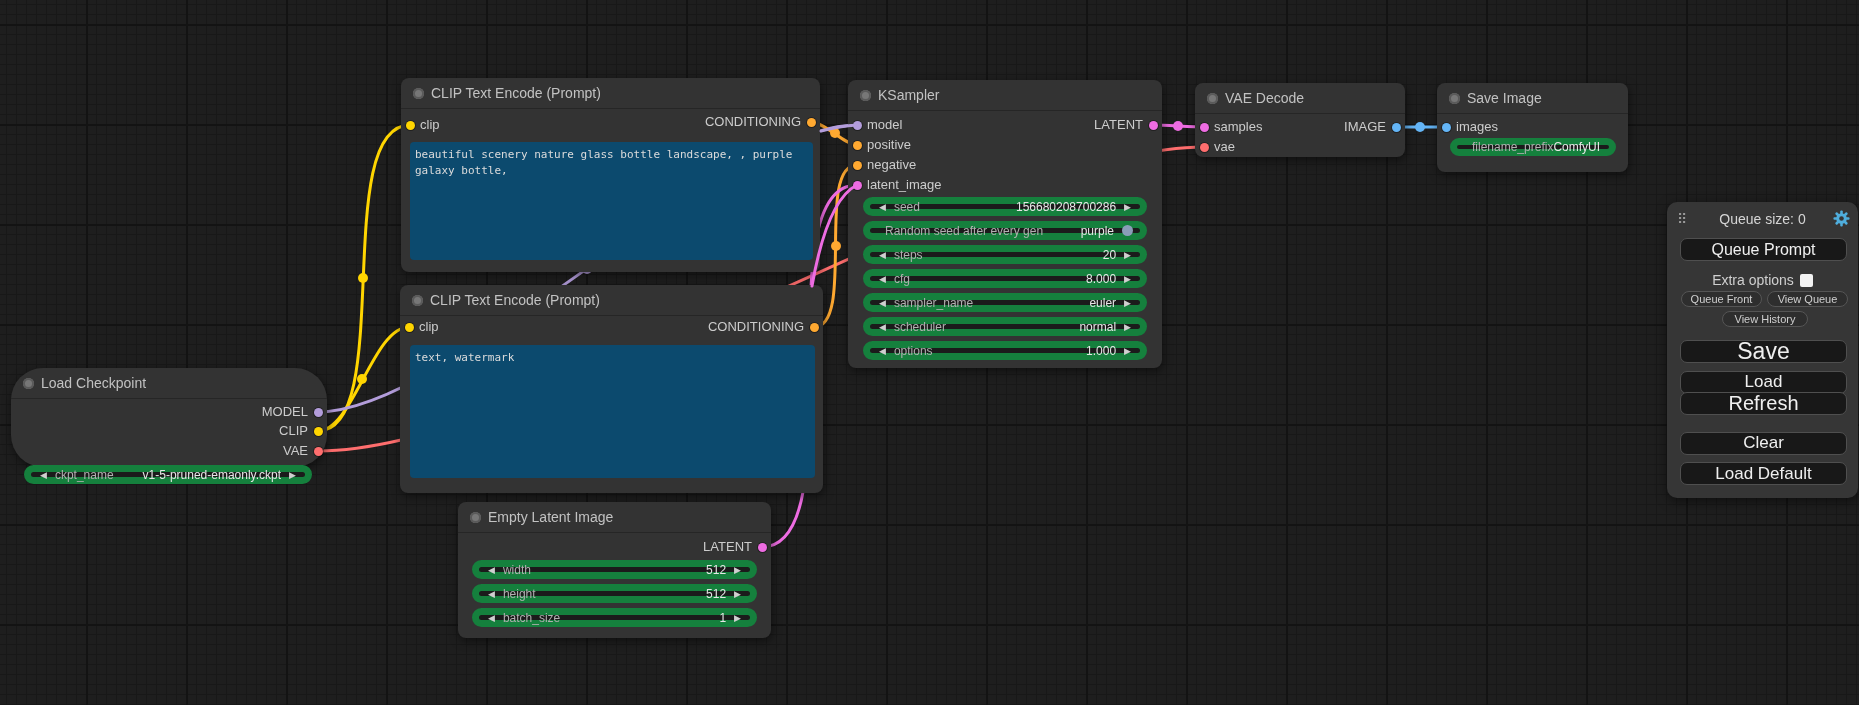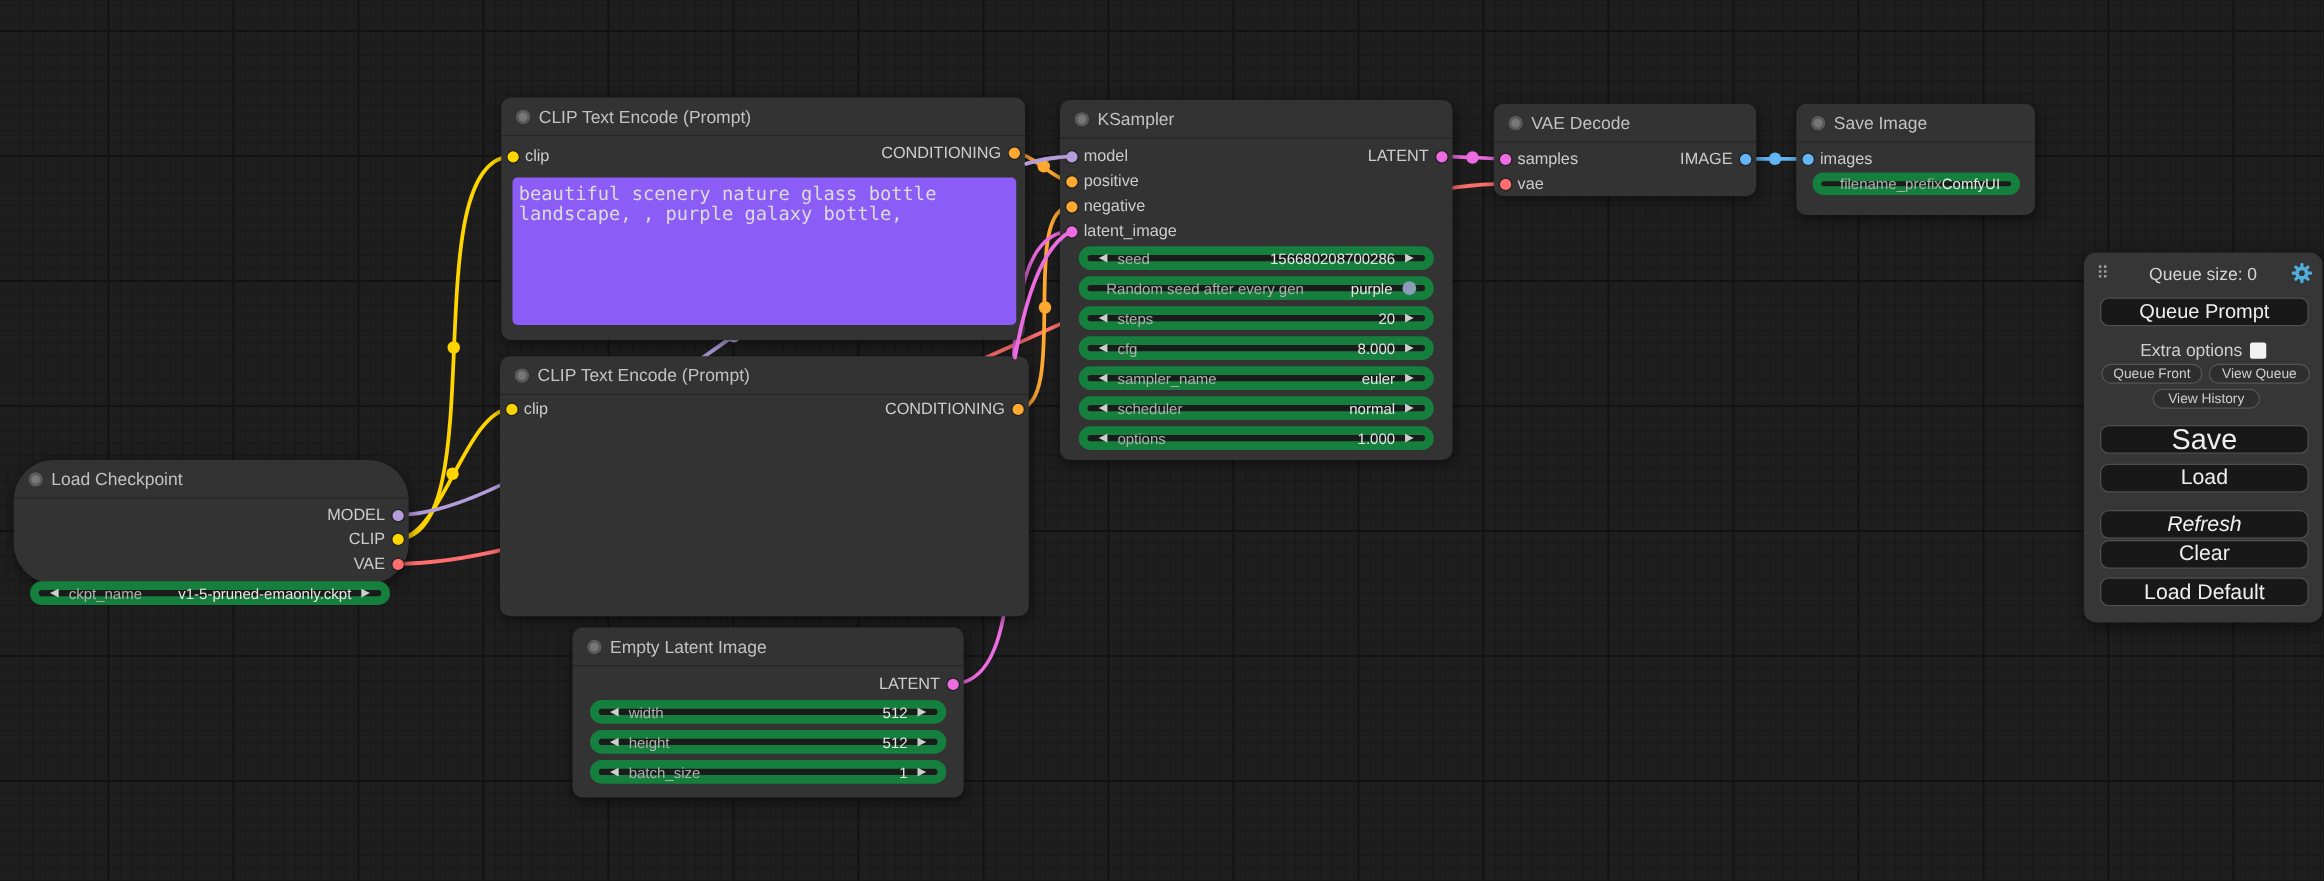--- a/index.html
+++ b/index.html
@@ -33,22 +33,22 @@
     border:7px solid #15803d;border-radius:12px;font-size:12px;color:#b8b8b8;
     padding:0 9px;box-sizing:border-box;
   }
   .widget .arr{font-family:"DejaVu Sans",sans-serif;font-size:9px;color:#cfcfcf;flex:0 0 auto;}
   .widget .wlabel{margin-left:8px;color:#b0b0b0;flex:0 0 auto;}
   .widget .spacer{flex:1 1 auto;}
   .widget .wvalue{color:#e6e6e6;margin-right:8px;flex:0 0 auto;}
   .widget.noarrow .wlabel{margin-left:6px;}
   .toggle-dot{width:11px;height:11px;border-radius:50%;flex:0 0 auto;margin-right:-2px;}
   .prompt-area{
-    position:absolute;background:#8b5cf6;border-radius:4px;color:#dcdcdc;
-    font-family:"DejaVu Sans Mono",monospace;font-size:15px;line-height:16px;
+    position:absolute;background:#0c4a6e;border-radius:4px;color:#dcdcdc;
+    font-family:"DejaVu Sans Mono",monospace;font-size:11px;line-height:16px;
     padding:5px 5px;box-sizing:border-box;white-space:pre-wrap;word-break:break-word;overflow:hidden;
   }
   
   .qpanel{
     position:absolute;z-index:5;background:#363636;border-radius:10px;
     box-shadow:1px 3px 12px rgba(0,0,0,.55);color:#d5d5d5;
   }
   .qhead{position:absolute;left:0;top:8px;width:100%;height:18px;}
   .qdrag{position:absolute;left:10px;top:0;color:#999;font-family:"DejaVu Sans",sans-serif;font-size:14px;line-height:18px;}
   .qsize{position:absolute;left:0;top:1px;width:100%;text-align:center;font-size:14px;color:#d5d5d5;}
@@ -123,20 +123,21 @@
         <div class="prompt-area" style="left: 9px; top: 64px; width: 403px; height: 118px;">beautiful scenery nature glass bottle landscape, , purple galaxy bottle,</div>
       </div>
       <div class="node" style="left: 400px; top: 285px; width: 423px; height: 208px;">
         <div class="title-dot"></div>
         <div class="node-title">CLIP Text Encode (Prompt)</div>
         <div class="title-sep"></div>
         <div class="port-dot" style="left: 4.5px; top: 37.5px; background: rgb(255, 213, 0);"></div>
         <div class="port-label" style="left: 19px; top: 34px;">clip</div>
         <div class="port-dot" style="left: 409.5px; top: 37.5px; background: rgb(255, 169, 49);"></div>
         <div class="port-label out" style="right: 19px; top: 34px;">CONDITIONING</div>
+        <div class="prompt-area" style="left: 10px; top: 60px; width: 405px; height: 133px;">text, watermark</div>
       </div>
       <div class="node" style="left: 848px; top: 80px; width: 314px; height: 288px;">
         <div class="title-dot"></div>
         <div class="node-title">KSampler</div>
         <div class="title-sep"></div>
         <div class="port-dot" style="left: 4.5px; top: 40.5px; background: rgb(179, 157, 219);"></div>
         <div class="port-label" style="left: 19px; top: 37px;">model</div>
         <div class="port-dot" style="left: 4.5px; top: 60.5px; background: rgb(255, 169, 49);"></div>
         <div class="port-label" style="left: 19px; top: 57px;">positive</div>
         <div class="port-dot" style="left: 4.5px; top: 80.5px; background: rgb(255, 169, 49);"></div>
@@ -270,18 +271,18 @@
     <button class="qbig" style="top:36px;">Queue Prompt</button>
     <div class="qextra">
       <span>Extra options</span><span class="qcheck"></span>
     </div>
     <button class="qsmall" style="left:14px;top:89px;width:81px;">Queue Front</button>
     <button class="qsmall" style="left:100px;top:89px;width:81px;">View Queue</button>
     <button class="qsmall" style="left:55px;top:109px;width:86px;">View History</button>
     <div id="qbigs">
         <button class="qbig" style="top: 138px; font-size: 23px;">Save</button>
         <button class="qbig" style="top: 168.5px; font-size: 17px;">Load</button>
-        <button class="qbig" style="top: 206px; font-size: 17px; font-style: italic;">Refresh</button>
+        <button class="qbig" style="top: 190px; font-size: 20px;">Refresh</button>
         <button class="qbig" style="top: 229.5px; font-size: 17px;">Clear</button>
         <button class="qbig" style="top: 260px; font-size: 17px;">Load Default</button>
       </div>
   </div>
 </div>
 
 </body></html>

